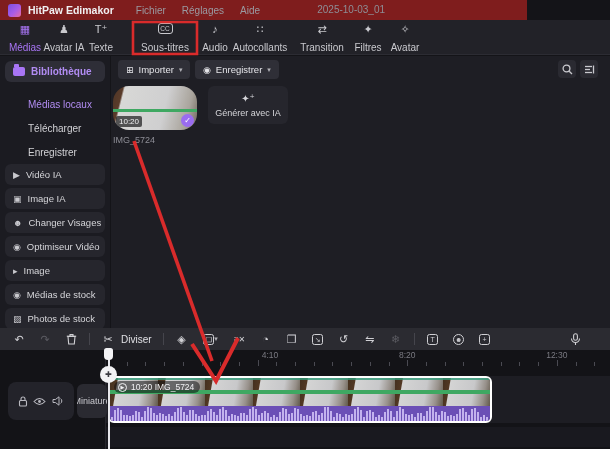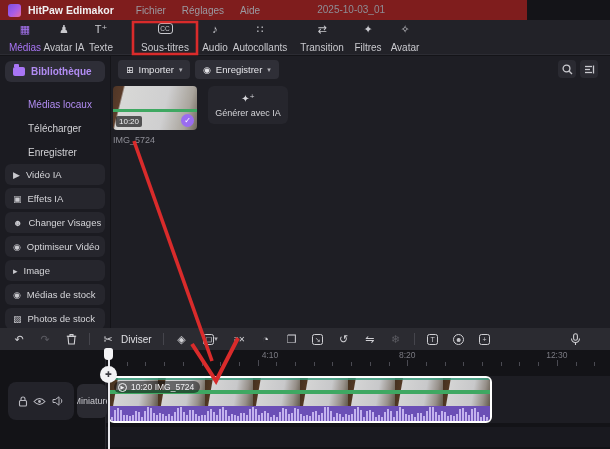--- a/index.html
+++ b/index.html
@@ -43,21 +43,21 @@
 
   .panel { position:absolute; left:111px; top:56px; width:499px; height:272px; background:#1e1e24; }
   .btn { position:absolute; top:4px; height:19px; background:#2f2f37; border:none; border-radius:4px;
          color:#e4e4e8; font-size:9.5px; display:flex; align-items:center; gap:5px; padding:0 8px;
          cursor:pointer; font-family:inherit; }
   .btn .glyph { font-size:9px; } .caret { font-size:7px; color:#b0b0b6; }
   .iconbtn { position:absolute; top:4px; width:18px; height:18px; border-radius:4px; background:#2a2a31;
              display:flex; align-items:center; justify-content:center; cursor:pointer; }
 
   .media-card { position:absolute; left:2px; top:30px; width:84px; cursor:pointer; }
-  .thumb-img { position:relative; width:84px; height:44px; border-radius:4px; overflow:hidden;
+  .thumb-img { position:relative; width:84px; height:44px; border-radius:16px; overflow:hidden;
     background:
       linear-gradient(to bottom, rgba(63,168,98,0) 52%, #3fa862 52%, #3fa862 60%, rgba(63,168,98,0) 60%),
       linear-gradient(104deg, #4e3526 0%, #5a3c2a 11%, #d8d8d6 13%, #cfcfd0 60%, #a9a49c 86%, #6f665c 100%);
   }
   .dur-badge { position:absolute; left:3px; bottom:3px; background:rgba(10,10,12,.65); color:#f0f0f2;
                font-size:8px; padding:1px 3px; border-radius:2px; }
   .check { position:absolute; right:3px; bottom:3px; width:13px; height:13px; border-radius:50%;
            background:#9a6cf0; color:#fff; font-size:8px; line-height:13px; text-align:center; }
   .media-name { margin-top:5px; color:#8e8e96; font-size:9px; }
 
@@ -187,21 +187,21 @@
     <span class="side-link sel" style="top:43px">Médias locaux</span>
     <span class="side-link" style="top:67px">Télécharger</span>
     <span class="side-link" style="top:91px">Enregistrer</span>
 
     <div class="side-pill tool-btn" style="top:108px">
       <span class="tool-icon">▶</span>
       <span>Vidéo IA</span>
     </div>
     <div class="side-pill tool-btn" style="top:132px">
       <span class="tool-icon">▣</span>
-      <span>Effets IA</span>
+      <span>Image IA</span>
     </div>
     <div class="side-pill tool-btn" style="top:156px">
       <span class="tool-icon">☻</span>
       <span>Changer Visages</span>
     </div>
     <div class="side-pill tool-btn" style="top:180px">
       <span class="tool-icon">◉</span>
       <span>Optimiseur Vidéo</span>
     </div>
     <div class="side-pill tool-btn" style="top:204px">

